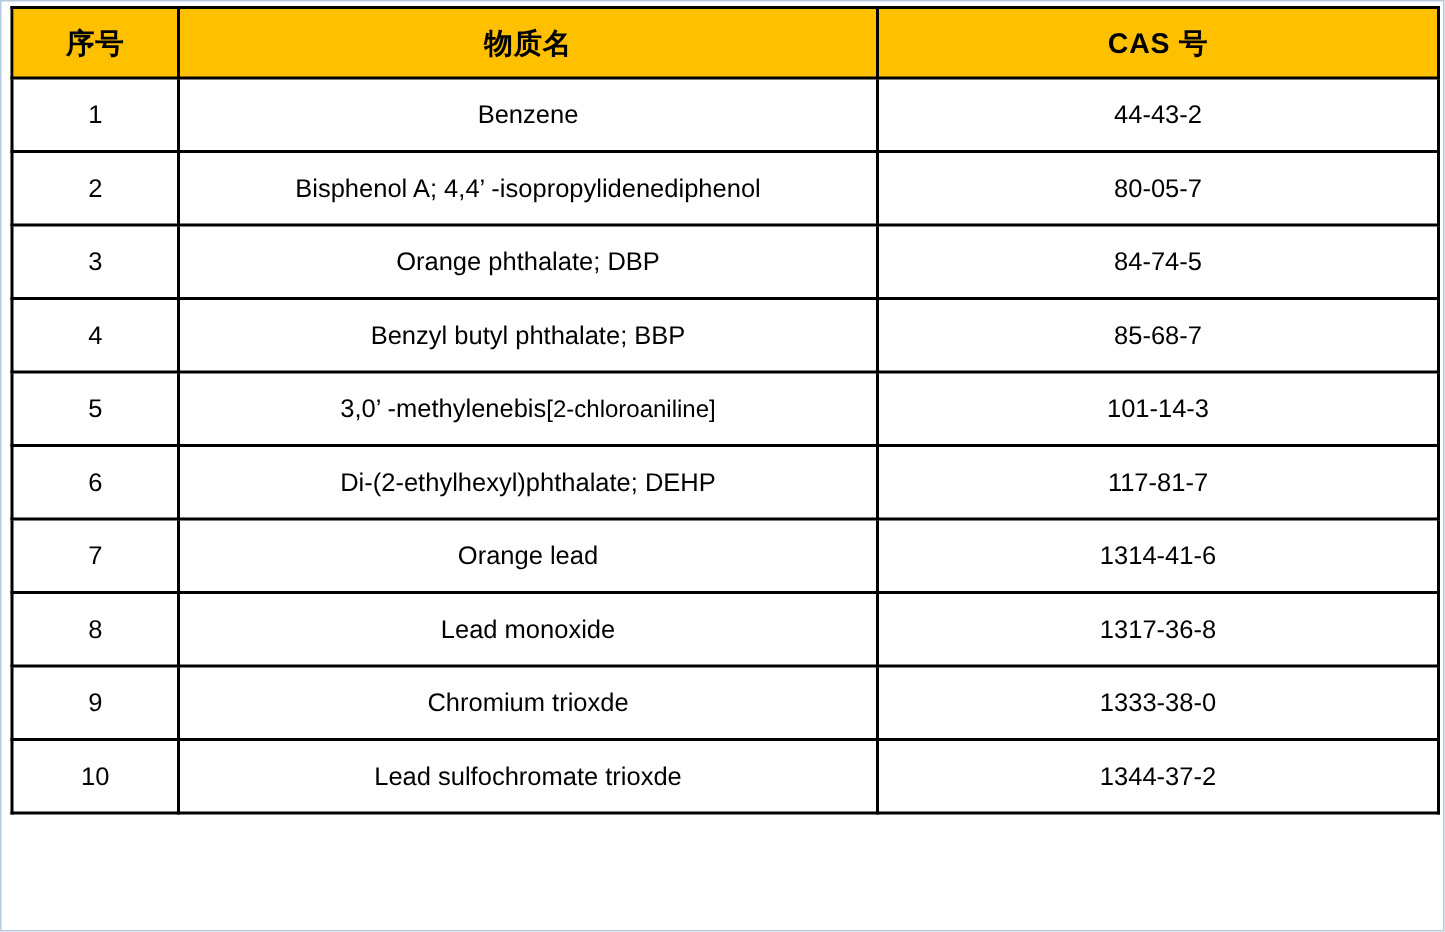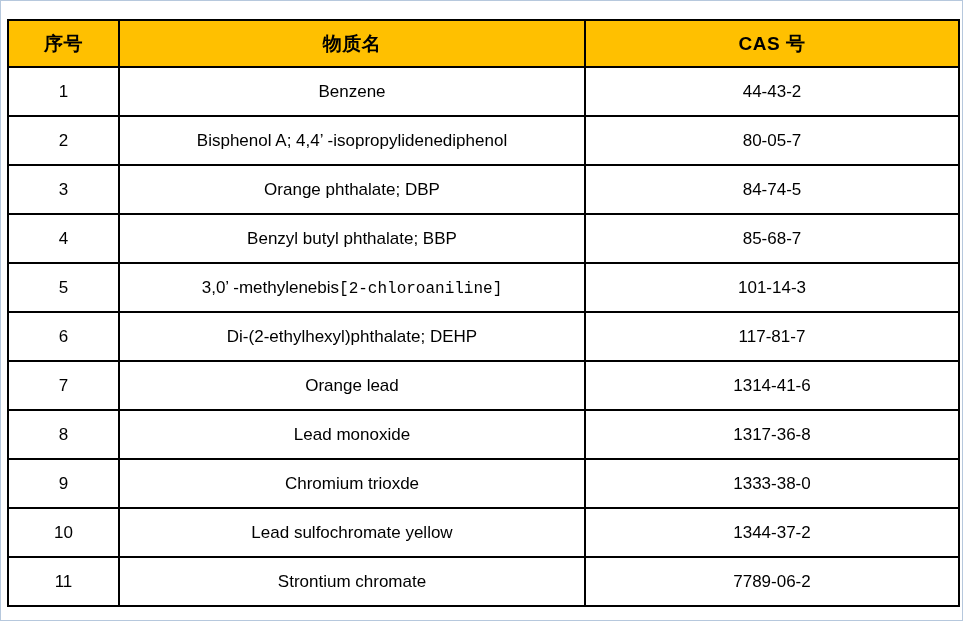--- a/index.html
+++ b/index.html
@@ -10,21 +10,21 @@
     width: 963px;
     height: 621px;
     background: #ffffff;
     border: 1px solid #b6c8dd;
     box-sizing: border-box;
     font-family: "Liberation Sans", sans-serif;
     color: #000000;
     overflow: hidden;
   }
   .page {
-    padding: 18px 5px 0 6px;
+    padding: 3px 5px 0 6px;
   }
   table.substances {
     border-collapse: collapse;
     table-layout: fixed;
     width: 951px;
   }
   table.substances th,
   table.substances td {
     border: 2px solid #000000;
     text-align: center;
@@ -40,21 +40,21 @@
     font-weight: bold;
     letter-spacing: 0.5px;
   }
   table.substances tbody td {
     background: #ffffff;
     height: 47px;
     font-size: 17px;
     font-weight: normal;
   }
   .alt-font {
-    font-family: Liberation Mono, monospace;
+    font-family: Liberation Sans, sans-serif;
     font-size: 16px;
   }
 </style>
 </head>
 <body>
 
 <div class="page">
   <table class="substances">
     <colgroup>
       <col style="width:111px">
@@ -109,23 +109,18 @@
           <td><span>Lead monoxide</span></td>
           <td>1317-36-8</td>
         </tr>
         <tr>
           <td>9</td>
           <td><span>Chromium trioxde</span></td>
           <td>1333-38-0</td>
         </tr>
         <tr>
           <td>10</td>
-          <td><span>Lead sulfochromate yellow</span></td>
+          <td><span>Lead sulfochromate trioxde</span></td>
           <td>1344-37-2</td>
-        </tr>
-        <tr>
-          <td>11</td>
-          <td><span>Strontium chromate</span></td>
-          <td>7789-06-2</td>
         </tr>
       </tbody>
   </table>
 </div>
 
 </body></html>

